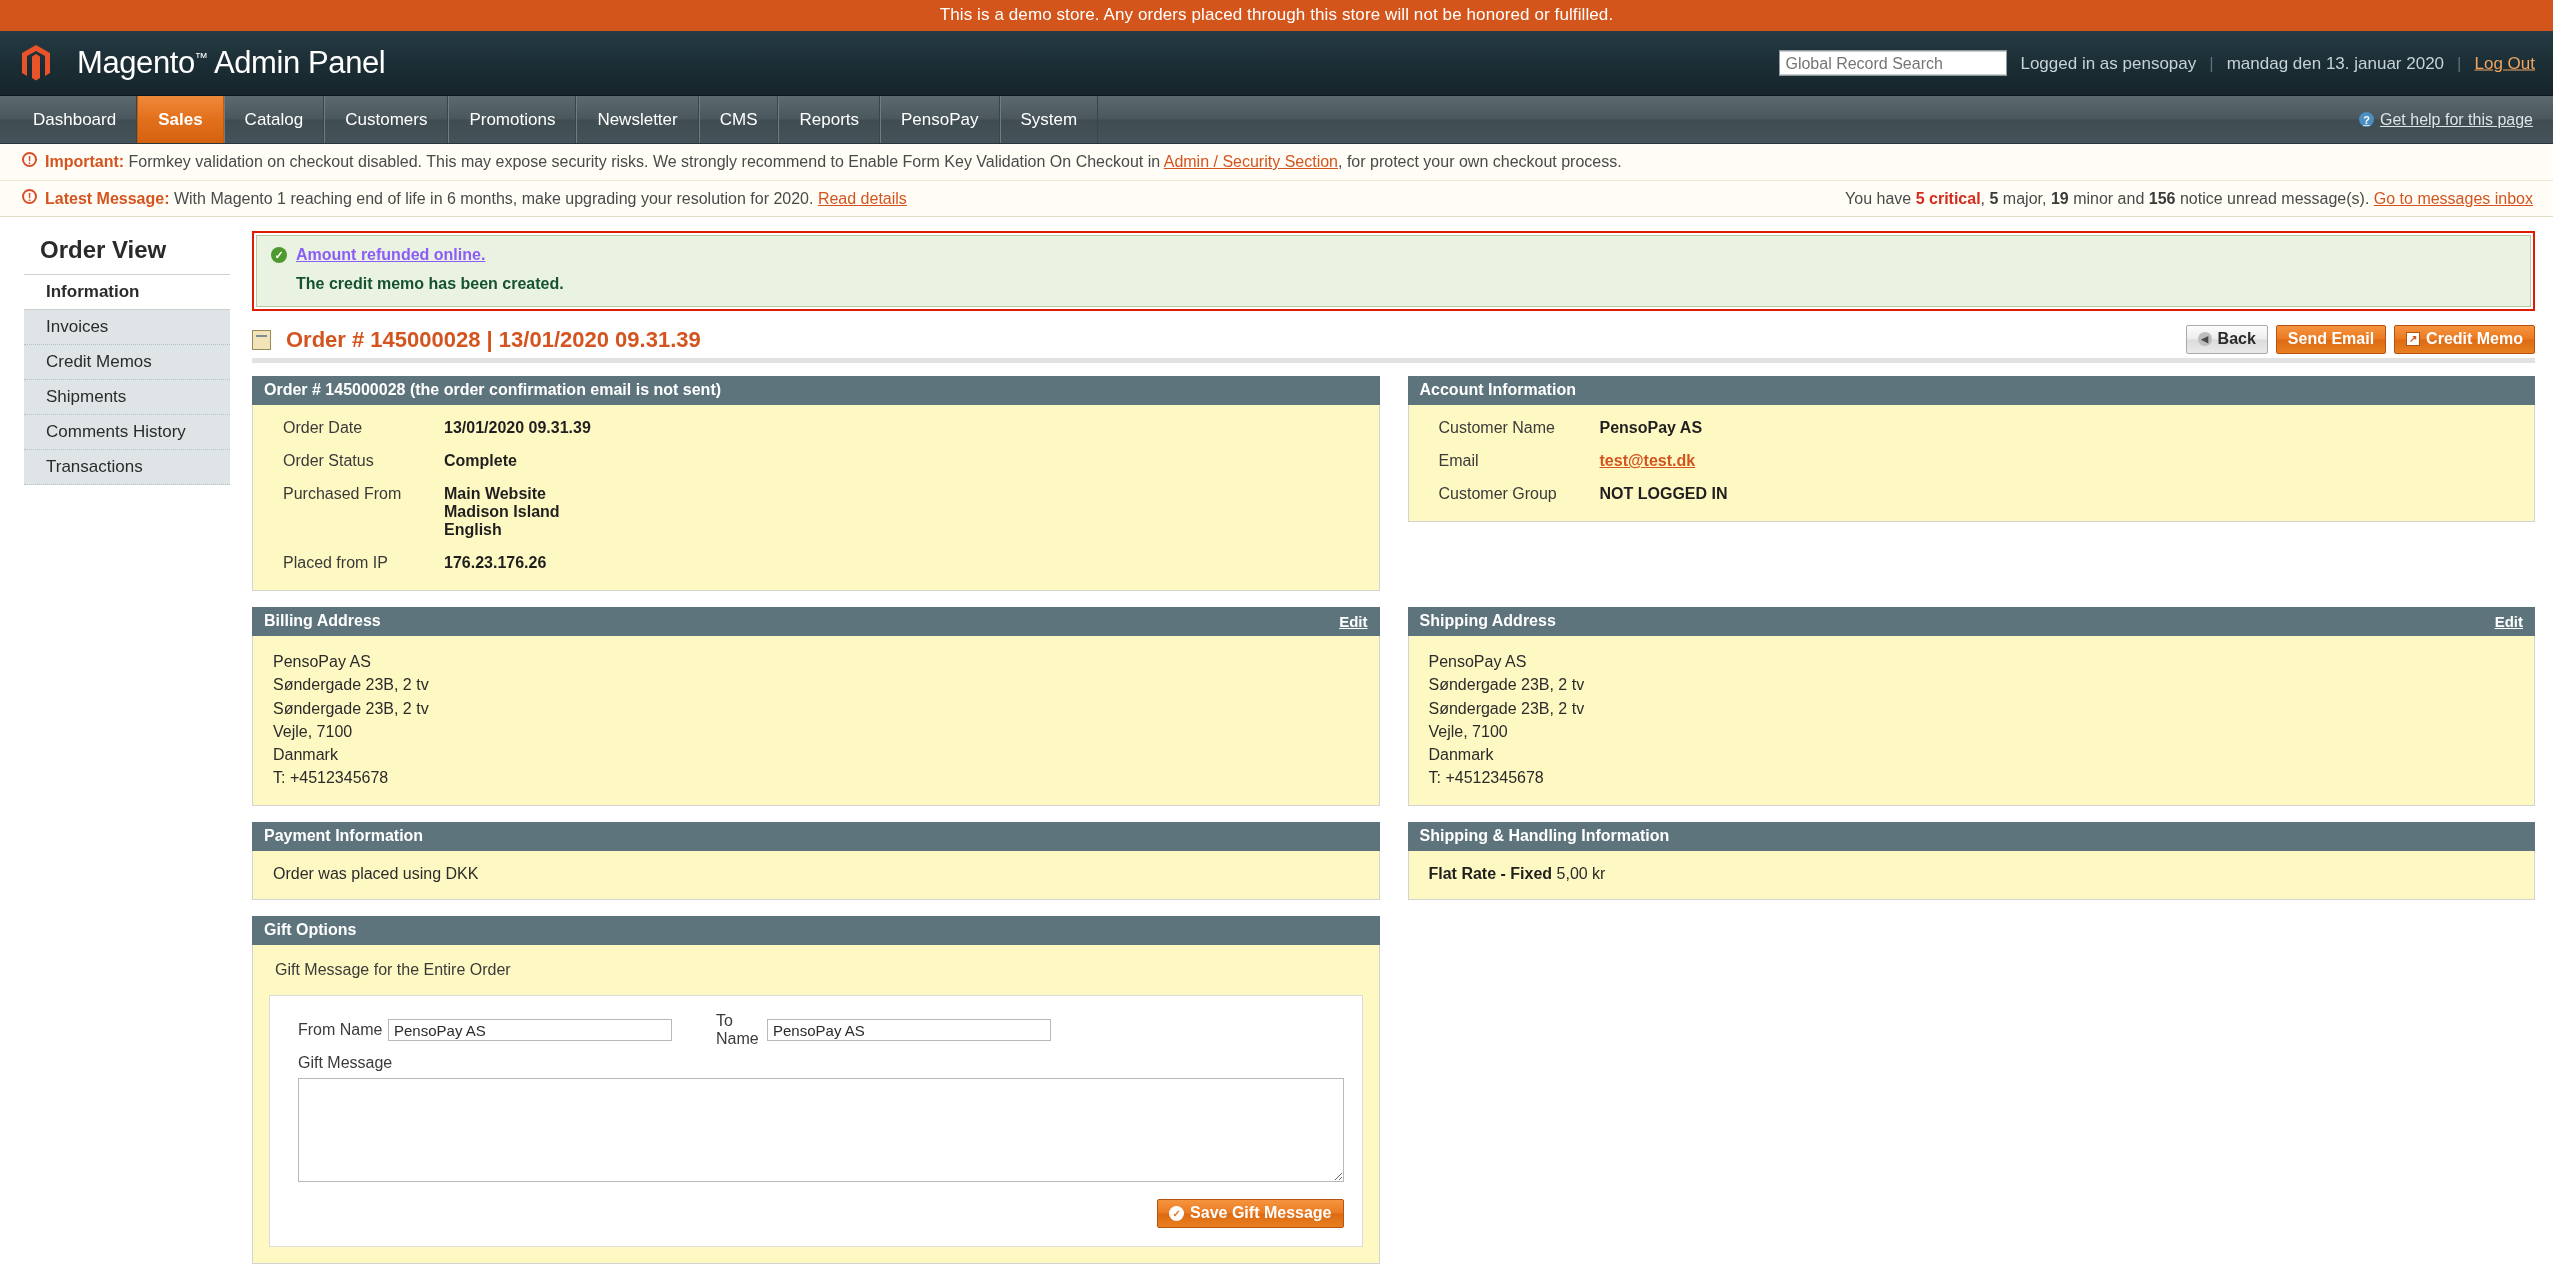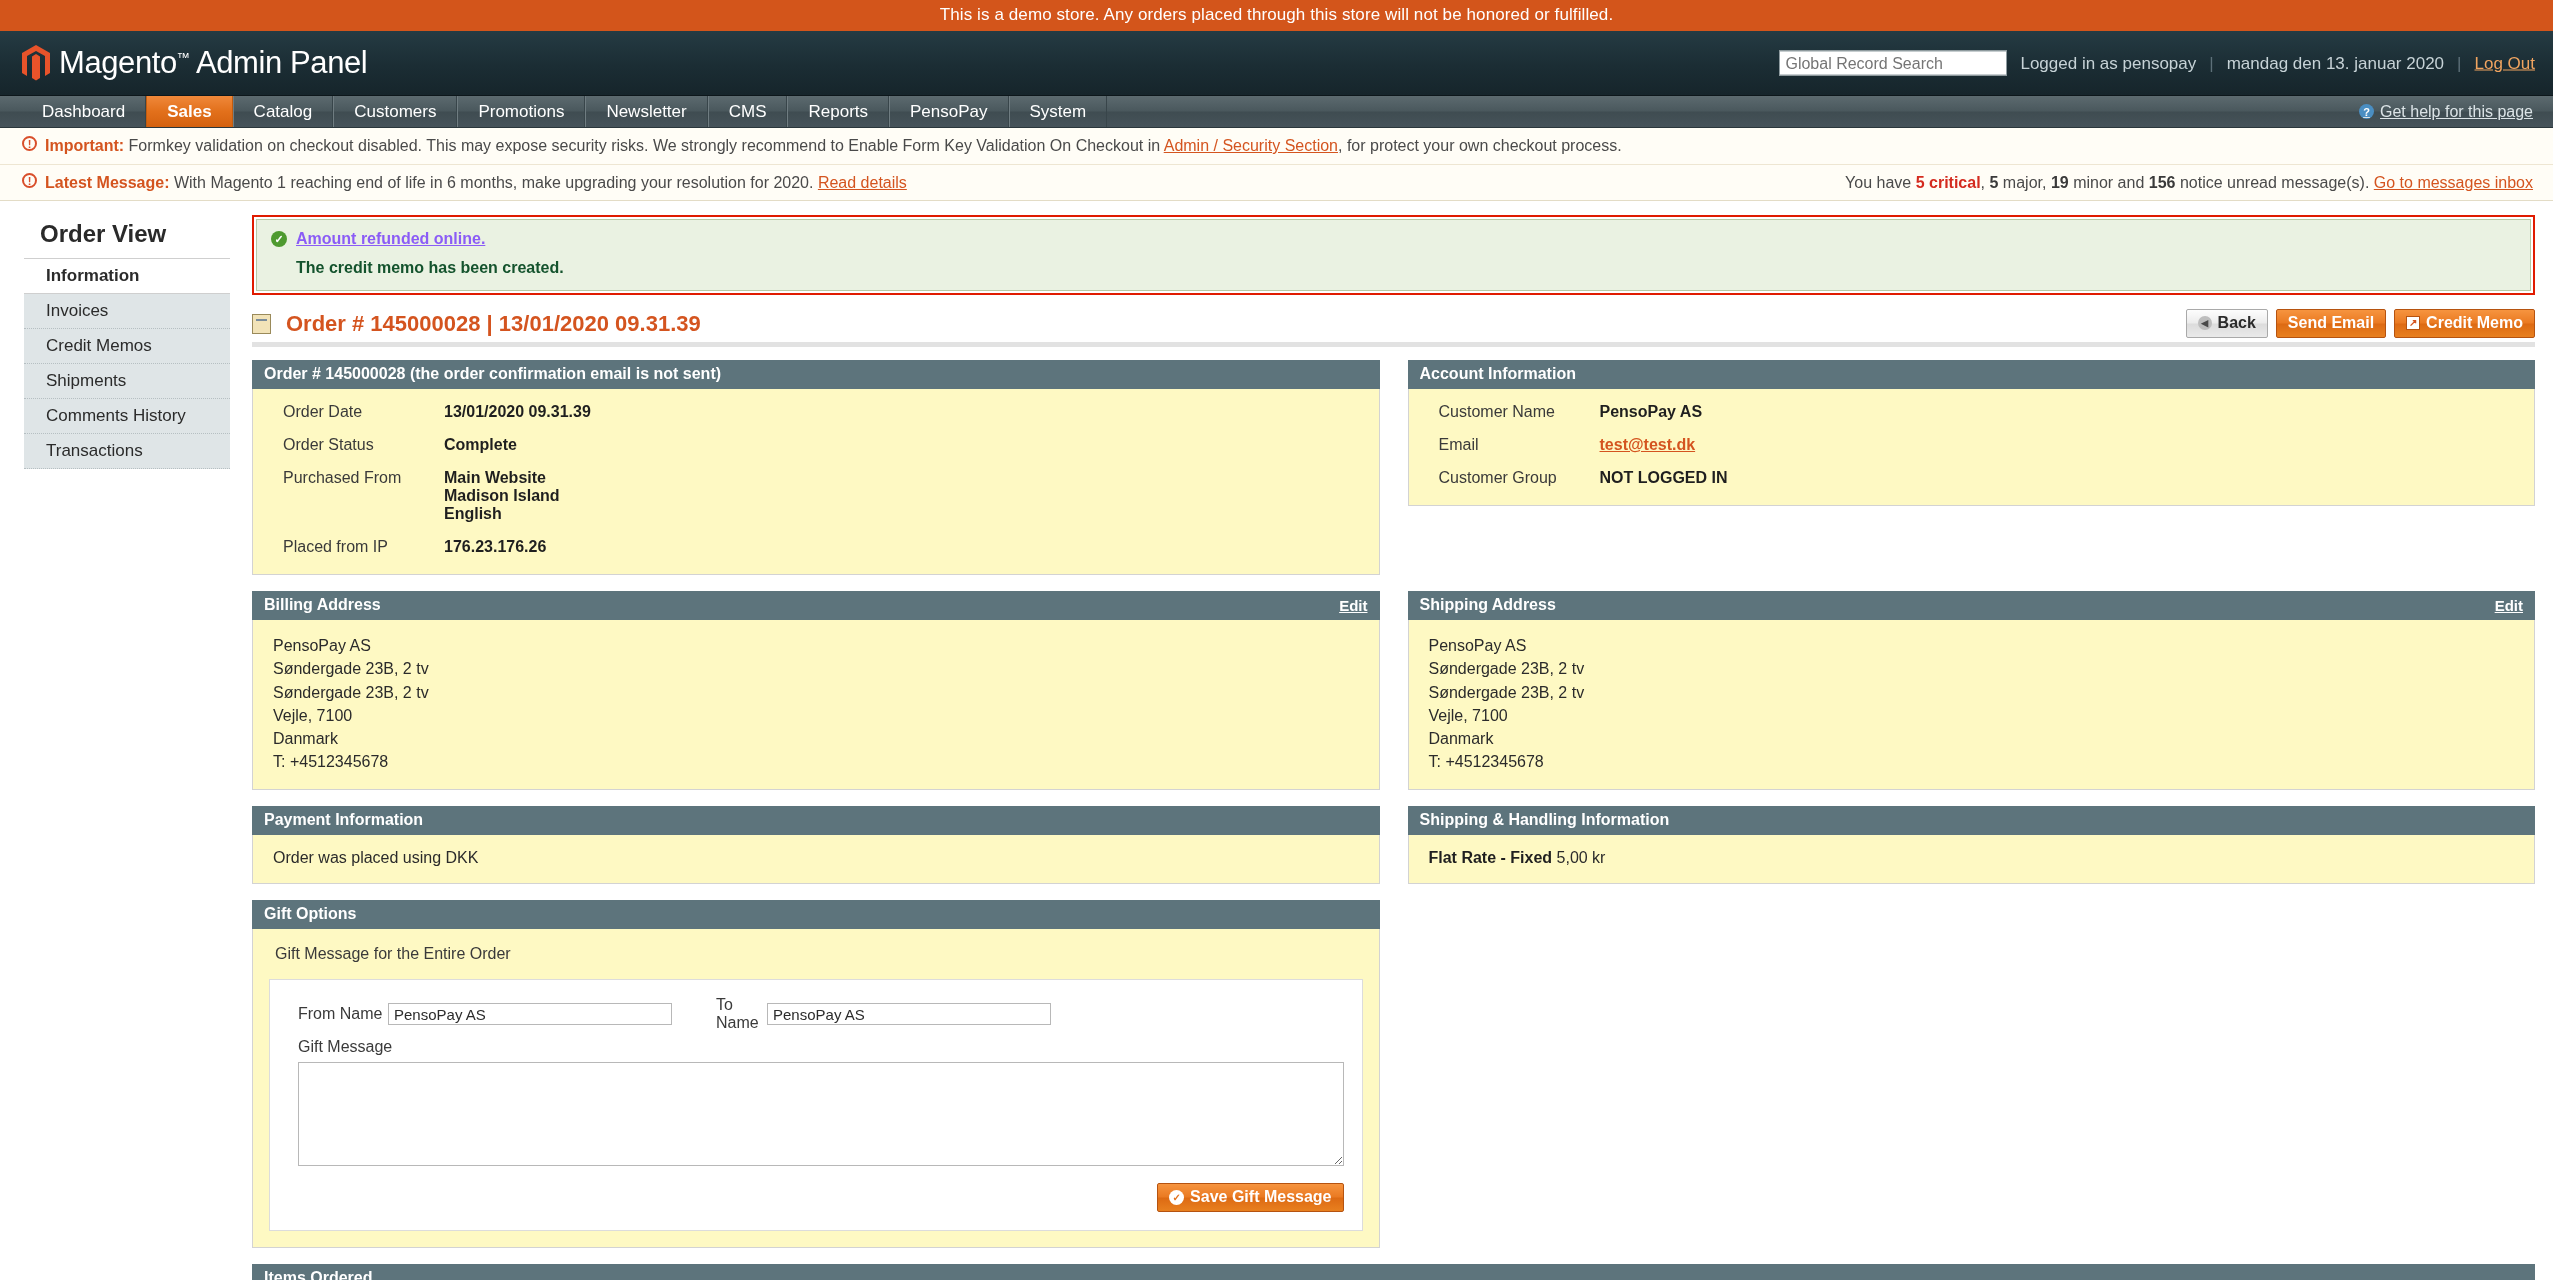--- a/index.html
+++ b/index.html
@@ -25,21 +25,21 @@
 
   
   .header {
     background: linear-gradient(180deg,#253b43 0%,#1b2d34 55%,#16252b 100%);
     height: 65px;
     position: relative;
     border-bottom: 1px solid #0d171b;
   }
   .logo-wrap {
     position: absolute; left: 22px; top: 50%; transform: translateY(-50%);
-    display: flex; align-items: center; gap: 9px;
+    display: flex; align-items: center; gap: 27px;
   }
   .logo-mark {
     width: 28px; height: 36px; position: relative; display: block;
   }
   .logo-text {
     color: #fff; font-size: 31px; letter-spacing: -.4px; white-space: nowrap;
   }
   .logo-text .sup { font-size: 13px; vertical-align: super; }
   .logo-text .admin { font-weight: 400; }
 
@@ -55,23 +55,23 @@
     font-family: "Liberation Sans", sans-serif;
     font-size: 16px;
     padding: 1px 5px;
   }
   .hdr-sep { color: #5d7079; }
   .hdr-link { color: #f0a460; text-decoration: underline; }
 
   
   .nav {
     background: linear-gradient(180deg,#5c6a6f 0%,#4a585d 48%,#3f4c51 52%,#46535a 100%);
-    height: 32px;
+    height: 48px;
     display: flex; align-items: stretch;
-    padding-left: 22px;
+    padding-left: 13px;
     position: relative;
     border-bottom: 1px solid #2a363b;
   }
   .nav-item {
     display: flex; align-items: center;
     padding: 0 20px;
     color: #fff; font-size: 17px;
     border-left: 1px solid #6f7c81;
     border-right: 1px solid #38454a;
     cursor: default;

